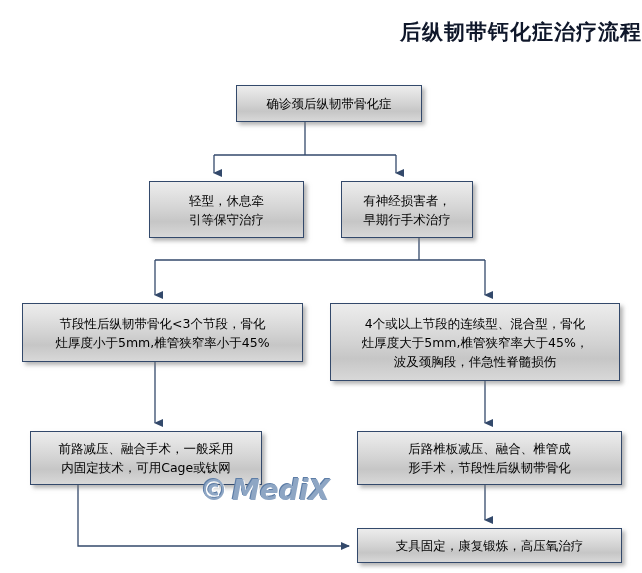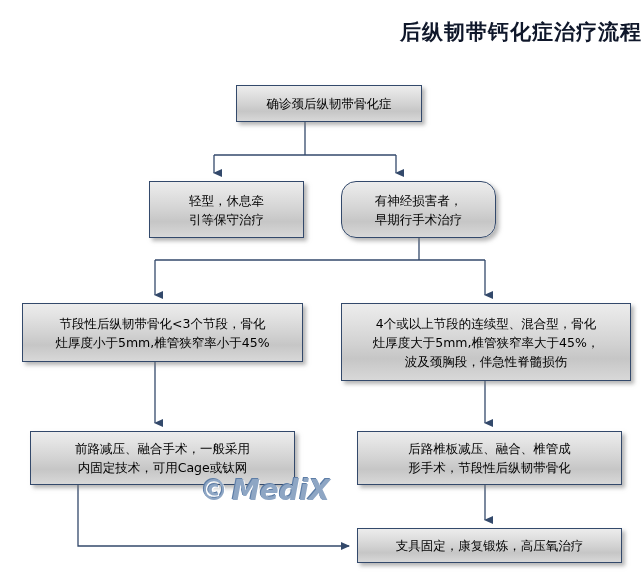--- a/index.html
+++ b/index.html
@@ -67,24 +67,24 @@
     padding: 2px 6px;
   }
   .node .node-text {
     white-space: pre-line;
     display: block;
   }
 
   
   #node-diagnosis   { left: 212px; top:  85px; width: 186px; height: 37px; margin-left: 24px; }
   #node-mild        { left: 137px; top: 181px; width: 155px; height: 57px; margin-left: 12px; }
-  #node-neuro       { left: 341px; top: 181px; width: 155px; height: 57px; border-radius: 15px; }
+  #node-neuro       { left: 341px; top: 181px; width: 132px; height: 57px; }
   #node-segmental   { left:  22px; top: 303px; width: 281px; height: 59px; }
-  #node-continuous  { left: 341px; top: 303px; width: 290px; height: 78px; }
-  #node-anterior    { left:  30px; top: 431px; width: 265px; height: 54px; }
+  #node-continuous  { left: 330px; top: 303px; width: 290px; height: 78px; }
+  #node-anterior    { left:  30px; top: 431px; width: 232px; height: 54px; }
   #node-posterior   { left: 357px; top: 431px; width: 265px; height: 54px; }
   #node-rehab       { left: 357px; top: 528px; width: 265px; height: 35px; }
 
   
   .watermark {
     position: absolute;
     left: 200px;
     top: 474px;
     font-size: 28px;
     font-weight: bold;

